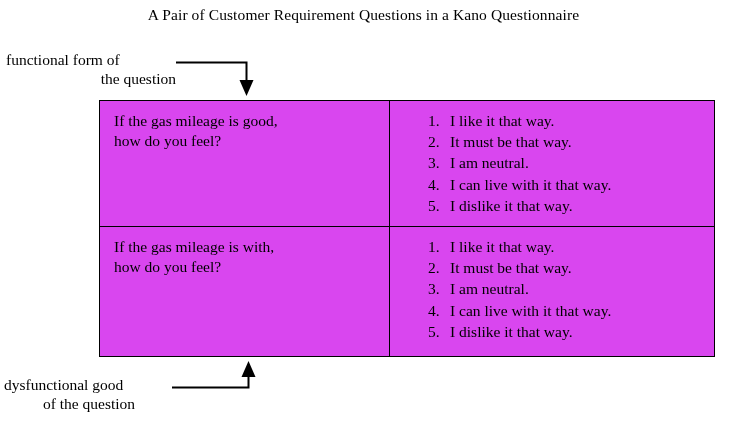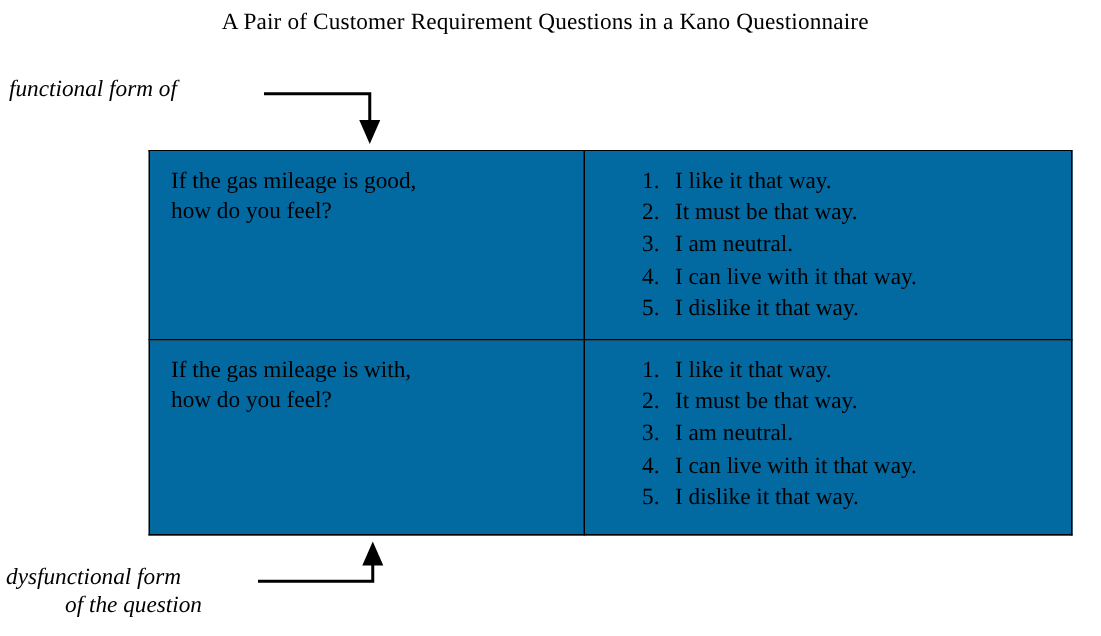--- a/index.html
+++ b/index.html
@@ -41,21 +41,20 @@
 
   
   .annot {
     position: absolute;
     font-size: 15.5px;
     line-height: 19px;
     white-space: nowrap;
   }
   .annot .line {
     display: block;
-    font-style: italic;
   }
   .annot-top {
     left: 6px;
     top: 50px;
     width: 172px;
     text-align: left;
   }
   .annot-top .line-2 {
     text-align: right;
     padding-right: 2px;
@@ -88,21 +87,21 @@
     top: 100px;
     width: 615px;
     border-collapse: collapse;
     table-layout: fixed;
     background: #ffffff;
   }
   .kano-table td {
     border: 1.6px solid #000000;
     padding: 0;
     vertical-align: top;
-    background: #0369a1;
+    background: #d946ef;
   }
   .col-question { width: 290px; }
   .col-answers  { width: 325px; }
 
   .row-functional td    { height: 125px; }
   .row-dysfunctional td { height: 129px; }
 
   .question-text {
     font-size: 15.5px;
     line-height: 19.5px;
@@ -131,24 +130,25 @@
 </style>
 </head>
 <body>
 
 <div id="figure">
 
   <div class="figure-title">A Pair of Customer Requirement Questions in a Kano Questionnaire</div>
 
   <div class="annot annot-top">
     <span class="line line-1">functional form of</span>
+    <span class="line line-2">the question</span>
   </div>
 
   <div class="annot annot-bottom">
-    <span class="line line-1">dysfunctional form</span>
+    <span class="line line-1">dysfunctional good</span>
     <span class="line line-2">of the question</span>
   </div>
 
   <svg class="leaders" viewBox="0 0 734 424" width="734" height="424">
 
     <path d="M 176 62.5 L 246.5 62.5 L 246.5 84" fill="none" stroke="#000000" stroke-width="2"></path>
     <polygon points="246.5,96 239.5,80 253.5,80" fill="#000000"></polygon>
 
     <path d="M 172 387.5 L 248.5 387.5 L 248.5 374" fill="none" stroke="#000000" stroke-width="2"></path>
     <polygon points="248.5,361 241.5,377 255.5,377" fill="#000000"></polygon>

